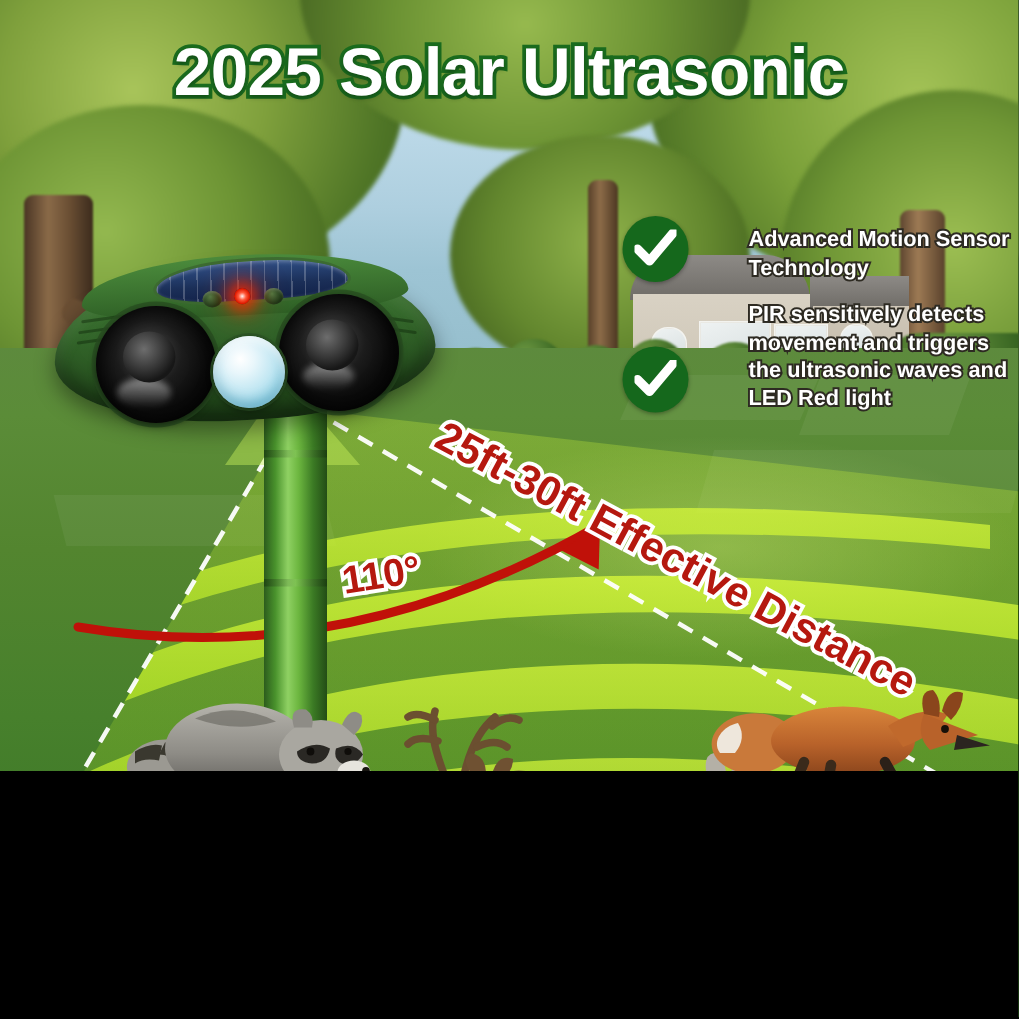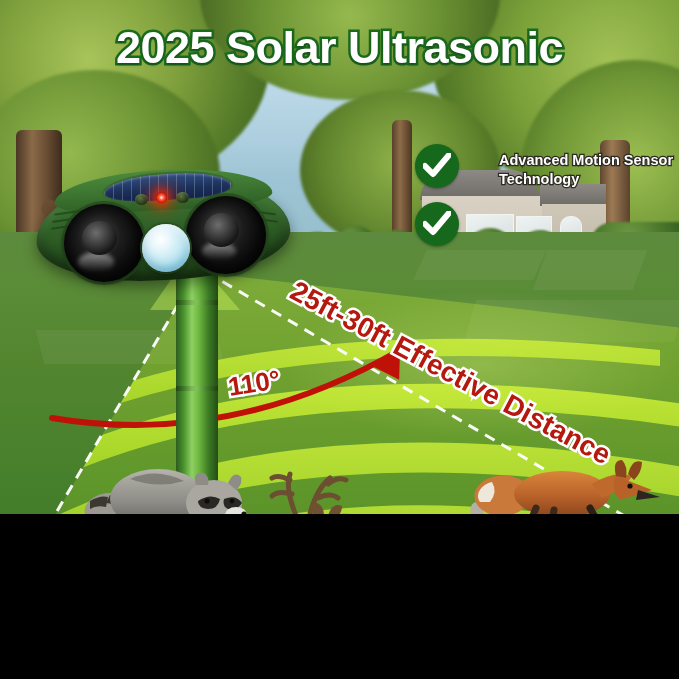--- a/index.html
+++ b/index.html
@@ -434,19 +434,20 @@
           </svg>
       </span>
       <span class="btxt">Advanced Motion Sensor Technology</span>
     </div>
     <div class="bullet">
       <span class="chk">
         <svg width="28" height="26" viewBox="0 0 28 26">
             <path d="M2,13 L10,21 L26,2" stroke="#ffffff" stroke-width="6" fill="none" stroke-linecap="round" stroke-linejoin="round"></path>
           </svg>
       </span>
+      <span class="btxt">PIR sensitively detects movement and triggers the ultrasonic waves and LED Red light</span>
     </div>
   </div>
 
   <div class="ann ann-angle">110°</div>
   <div class="ann ann-dist">25ft-30ft Effective Distance</div>
 
 </div>
 
 </body></html>

